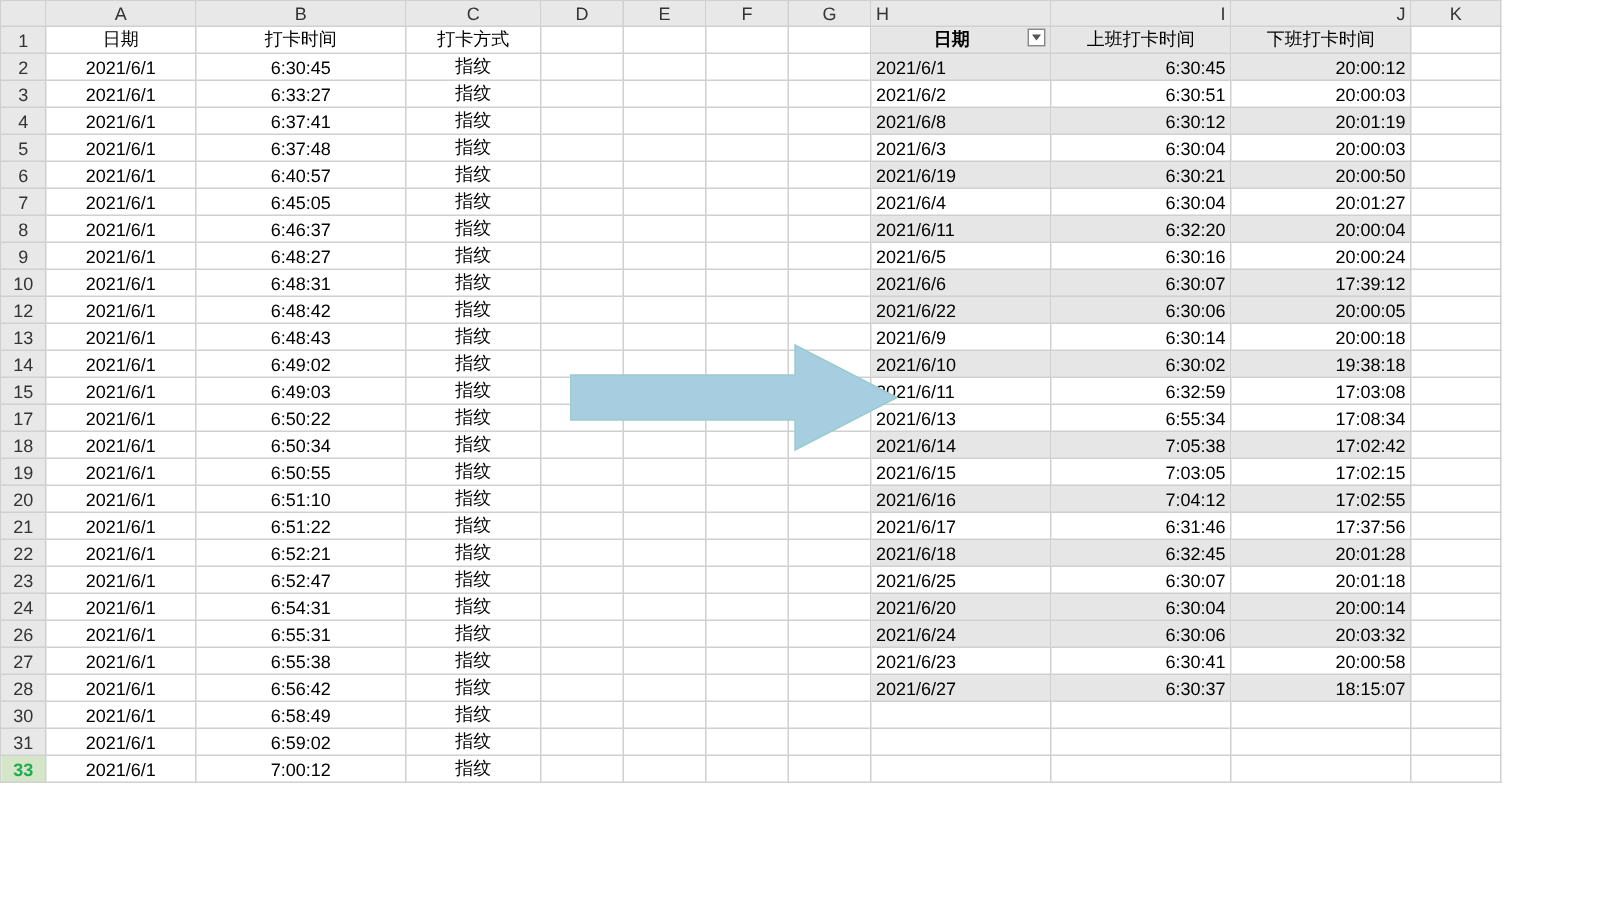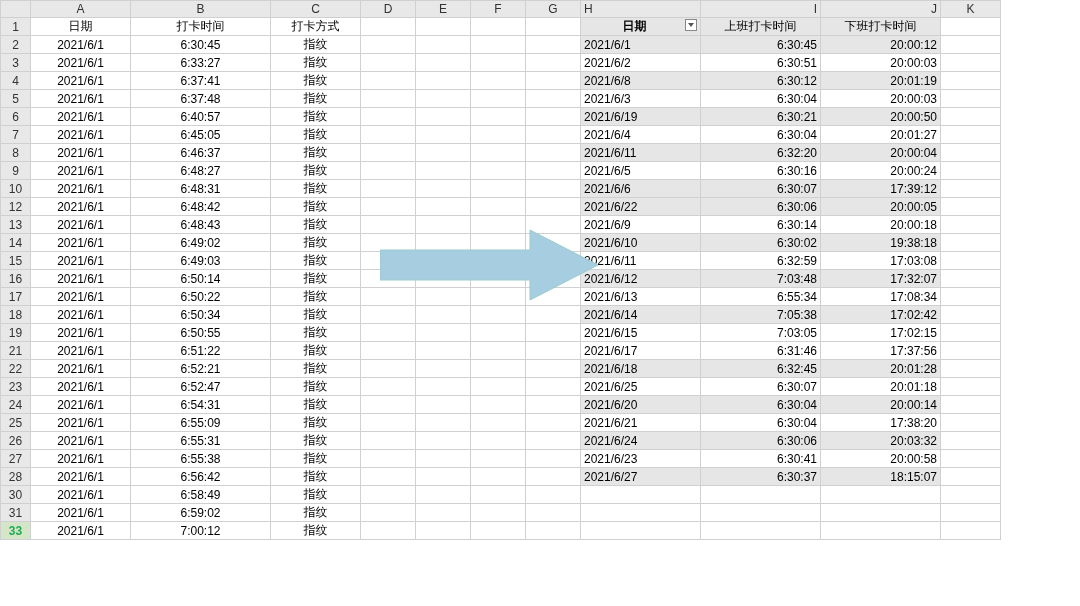--- a/index.html
+++ b/index.html
@@ -276,34 +276,20 @@
         <td class="c-D"></td>
         <td class="c-E"></td>
         <td class="c-F"></td>
         <td class="c-G"></td>
         <td class="c-H">2021/6/11</td>
         <td class="c-I">6:32:59</td>
         <td class="c-J">17:03:08</td>
         <td class="c-K"></td>
       </tr>
       <tr>
-        <td class="row-hdr c-rownum">16</td>
-        <td class="c-A">2021/6/1</td>
-        <td class="c-B">6:50:14</td>
-        <td class="c-C">指纹</td>
-        <td class="c-D"></td>
-        <td class="c-E"></td>
-        <td class="c-F"></td>
-        <td class="c-G"></td>
-        <td class="c-H alt">2021/6/12</td>
-        <td class="c-I alt">7:03:48</td>
-        <td class="c-J alt">17:32:07</td>
-        <td class="c-K"></td>
-      </tr>
-      <tr>
         <td class="row-hdr c-rownum">17</td>
         <td class="c-A">2021/6/1</td>
         <td class="c-B">6:50:22</td>
         <td class="c-C">指纹</td>
         <td class="c-D"></td>
         <td class="c-E"></td>
         <td class="c-F"></td>
         <td class="c-G"></td>
         <td class="c-H">2021/6/13</td>
         <td class="c-I">6:55:34</td>
@@ -332,20 +318,34 @@
         <td class="c-D"></td>
         <td class="c-E"></td>
         <td class="c-F"></td>
         <td class="c-G"></td>
         <td class="c-H">2021/6/15</td>
         <td class="c-I">7:03:05</td>
         <td class="c-J">17:02:15</td>
         <td class="c-K"></td>
       </tr>
       <tr>
+        <td class="row-hdr c-rownum">20</td>
+        <td class="c-A">2021/6/1</td>
+        <td class="c-B">6:51:10</td>
+        <td class="c-C">指纹</td>
+        <td class="c-D"></td>
+        <td class="c-E"></td>
+        <td class="c-F"></td>
+        <td class="c-G"></td>
+        <td class="c-H alt">2021/6/16</td>
+        <td class="c-I alt">7:04:12</td>
+        <td class="c-J alt">17:02:55</td>
+        <td class="c-K"></td>
+      </tr>
+      <tr>
         <td class="row-hdr c-rownum">21</td>
         <td class="c-A">2021/6/1</td>
         <td class="c-B">6:51:22</td>
         <td class="c-C">指纹</td>
         <td class="c-D"></td>
         <td class="c-E"></td>
         <td class="c-F"></td>
         <td class="c-G"></td>
         <td class="c-H">2021/6/17</td>
         <td class="c-I">6:31:46</td>
@@ -385,34 +385,20 @@
         <td class="c-A">2021/6/1</td>
         <td class="c-B">6:54:31</td>
         <td class="c-C">指纹</td>
         <td class="c-D"></td>
         <td class="c-E"></td>
         <td class="c-F"></td>
         <td class="c-G"></td>
         <td class="c-H alt">2021/6/20</td>
         <td class="c-I alt">6:30:04</td>
         <td class="c-J alt">20:00:14</td>
-        <td class="c-K"></td>
-      </tr>
-      <tr>
-        <td class="row-hdr c-rownum">25</td>
-        <td class="c-A">2021/6/1</td>
-        <td class="c-B">6:55:09</td>
-        <td class="c-C">指纹</td>
-        <td class="c-D"></td>
-        <td class="c-E"></td>
-        <td class="c-F"></td>
-        <td class="c-G"></td>
-        <td class="c-H">2021/6/21</td>
-        <td class="c-I">6:30:04</td>
-        <td class="c-J">17:38:20</td>
         <td class="c-K"></td>
       </tr>
       <tr>
         <td class="row-hdr c-rownum">26</td>
         <td class="c-A">2021/6/1</td>
         <td class="c-B">6:55:31</td>
         <td class="c-C">指纹</td>
         <td class="c-D"></td>
         <td class="c-E"></td>
         <td class="c-F"></td>

